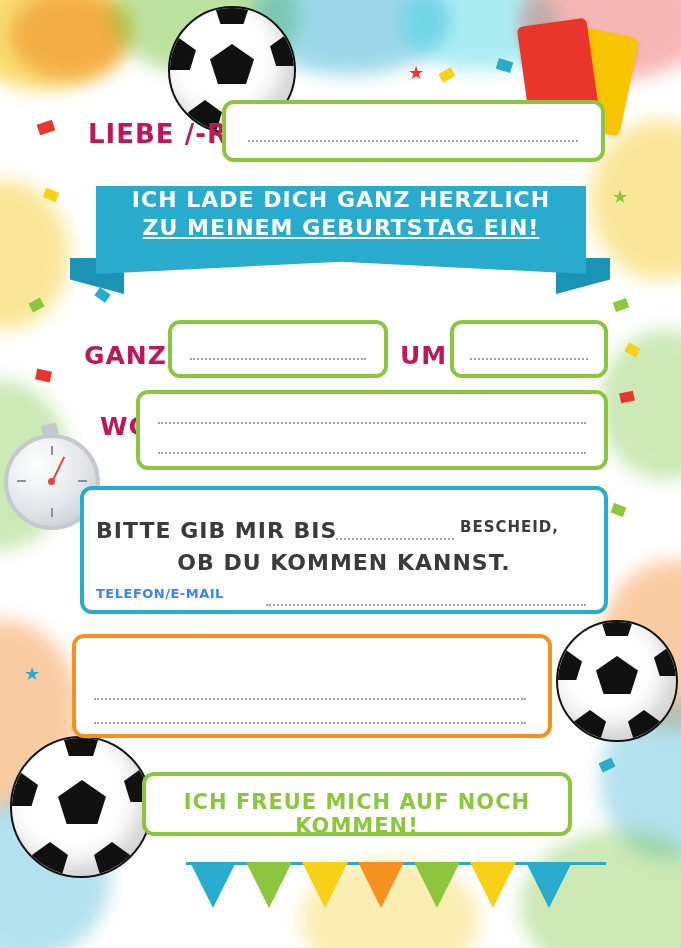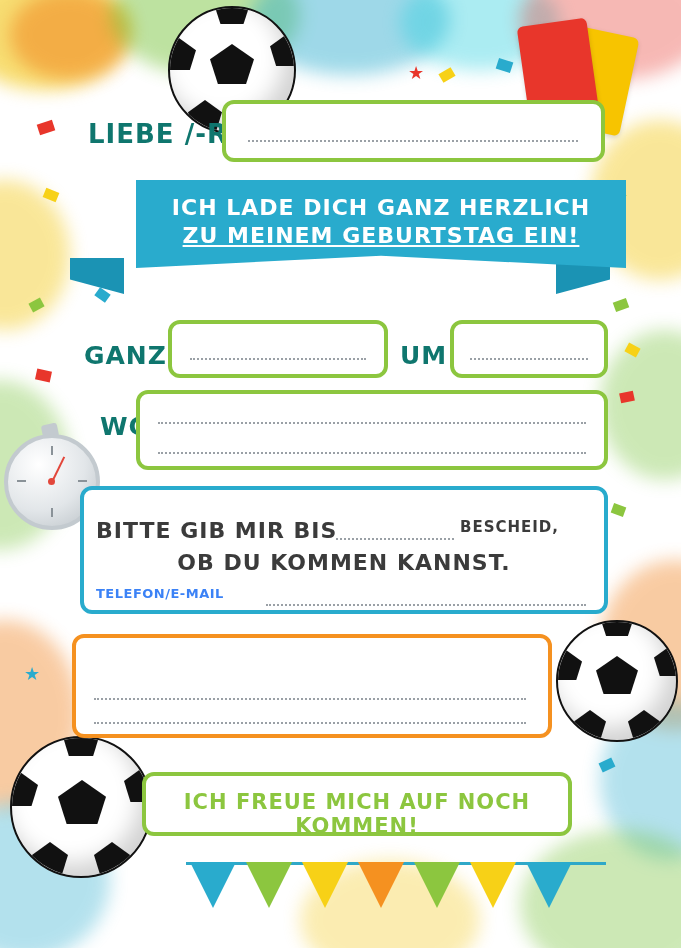--- a/index.html
+++ b/index.html
@@ -46,21 +46,21 @@
   .ball .pent {
     position: absolute;
     background: #111;
   }
 
   
   .label {
     position: absolute;
     font-weight: bold;
     letter-spacing: 1px;
-    color: #0f766e;
+    color: #be185d;
     font-family: "DejaVu Sans", sans-serif;
   }
   .field {
     position: absolute;
     border-radius: 12px;
     background: #ffffff;
     box-sizing: border-box;
   }
   .green { border: 4px solid #8cc63f; }
   .blue  { border: 4px solid #29abcd; }
@@ -217,21 +217,21 @@
       <div style="position:absolute;left:40px;top:40px;width:7px;height:7px;border-radius:50%;background:#e2473b;"></div>
     </div>
   </div>
 
   <div class="label" style="left:88px;top:119px;font-size:26px;">LIEBE /-R</div>
   <div class="field green" style="left:222px;top:100px;width:383px;height:62px;"></div>
   <div class="dots" style="left:248px;top:140px;width:330px;"></div>
 
   <div class="banner-tail" style="left:70px;top:258px;width:54px;height:36px;clip-path:polygon(0 0,100% 0,100% 100%,0 60%);"></div>
   <div class="banner-tail" style="left:556px;top:258px;width:54px;height:36px;clip-path:polygon(0 0,100% 0,100% 60%,0 100%);"></div>
-  <div class="banner" style="left:96px;top:180px;width:490px;height:88px;clip-path:polygon(0 0,100% 0,100% 100%,50% 86%,0 100%);padding-top:14px;box-sizing:border-box;margin-left:40px;">
+  <div class="banner" style="left:96px;top:186px;width:490px;height:88px;clip-path:polygon(0 0,100% 0,100% 100%,50% 86%,0 100%);box-sizing:border-box;">
     <div class="banner-line" style="font-size:22px;">ICH LADE DICH GANZ HERZLICH</div>
     <div class="banner-line" style="font-size:22px;text-decoration:underline;">ZU MEINEM GEBURTSTAG EIN!</div>
   </div>
 
   <div class="label" style="left:84px;top:341px;font-size:25px;">GANZ</div>
   <div class="field green" style="left:168px;top:320px;width:220px;height:58px;"></div>
   <div class="dots" style="left:190px;top:358px;width:176px;"></div>
 
   <div class="label" style="left:400px;top:341px;font-size:25px;">UM</div>
   <div class="field green" style="left:450px;top:320px;width:158px;height:58px;"></div>

